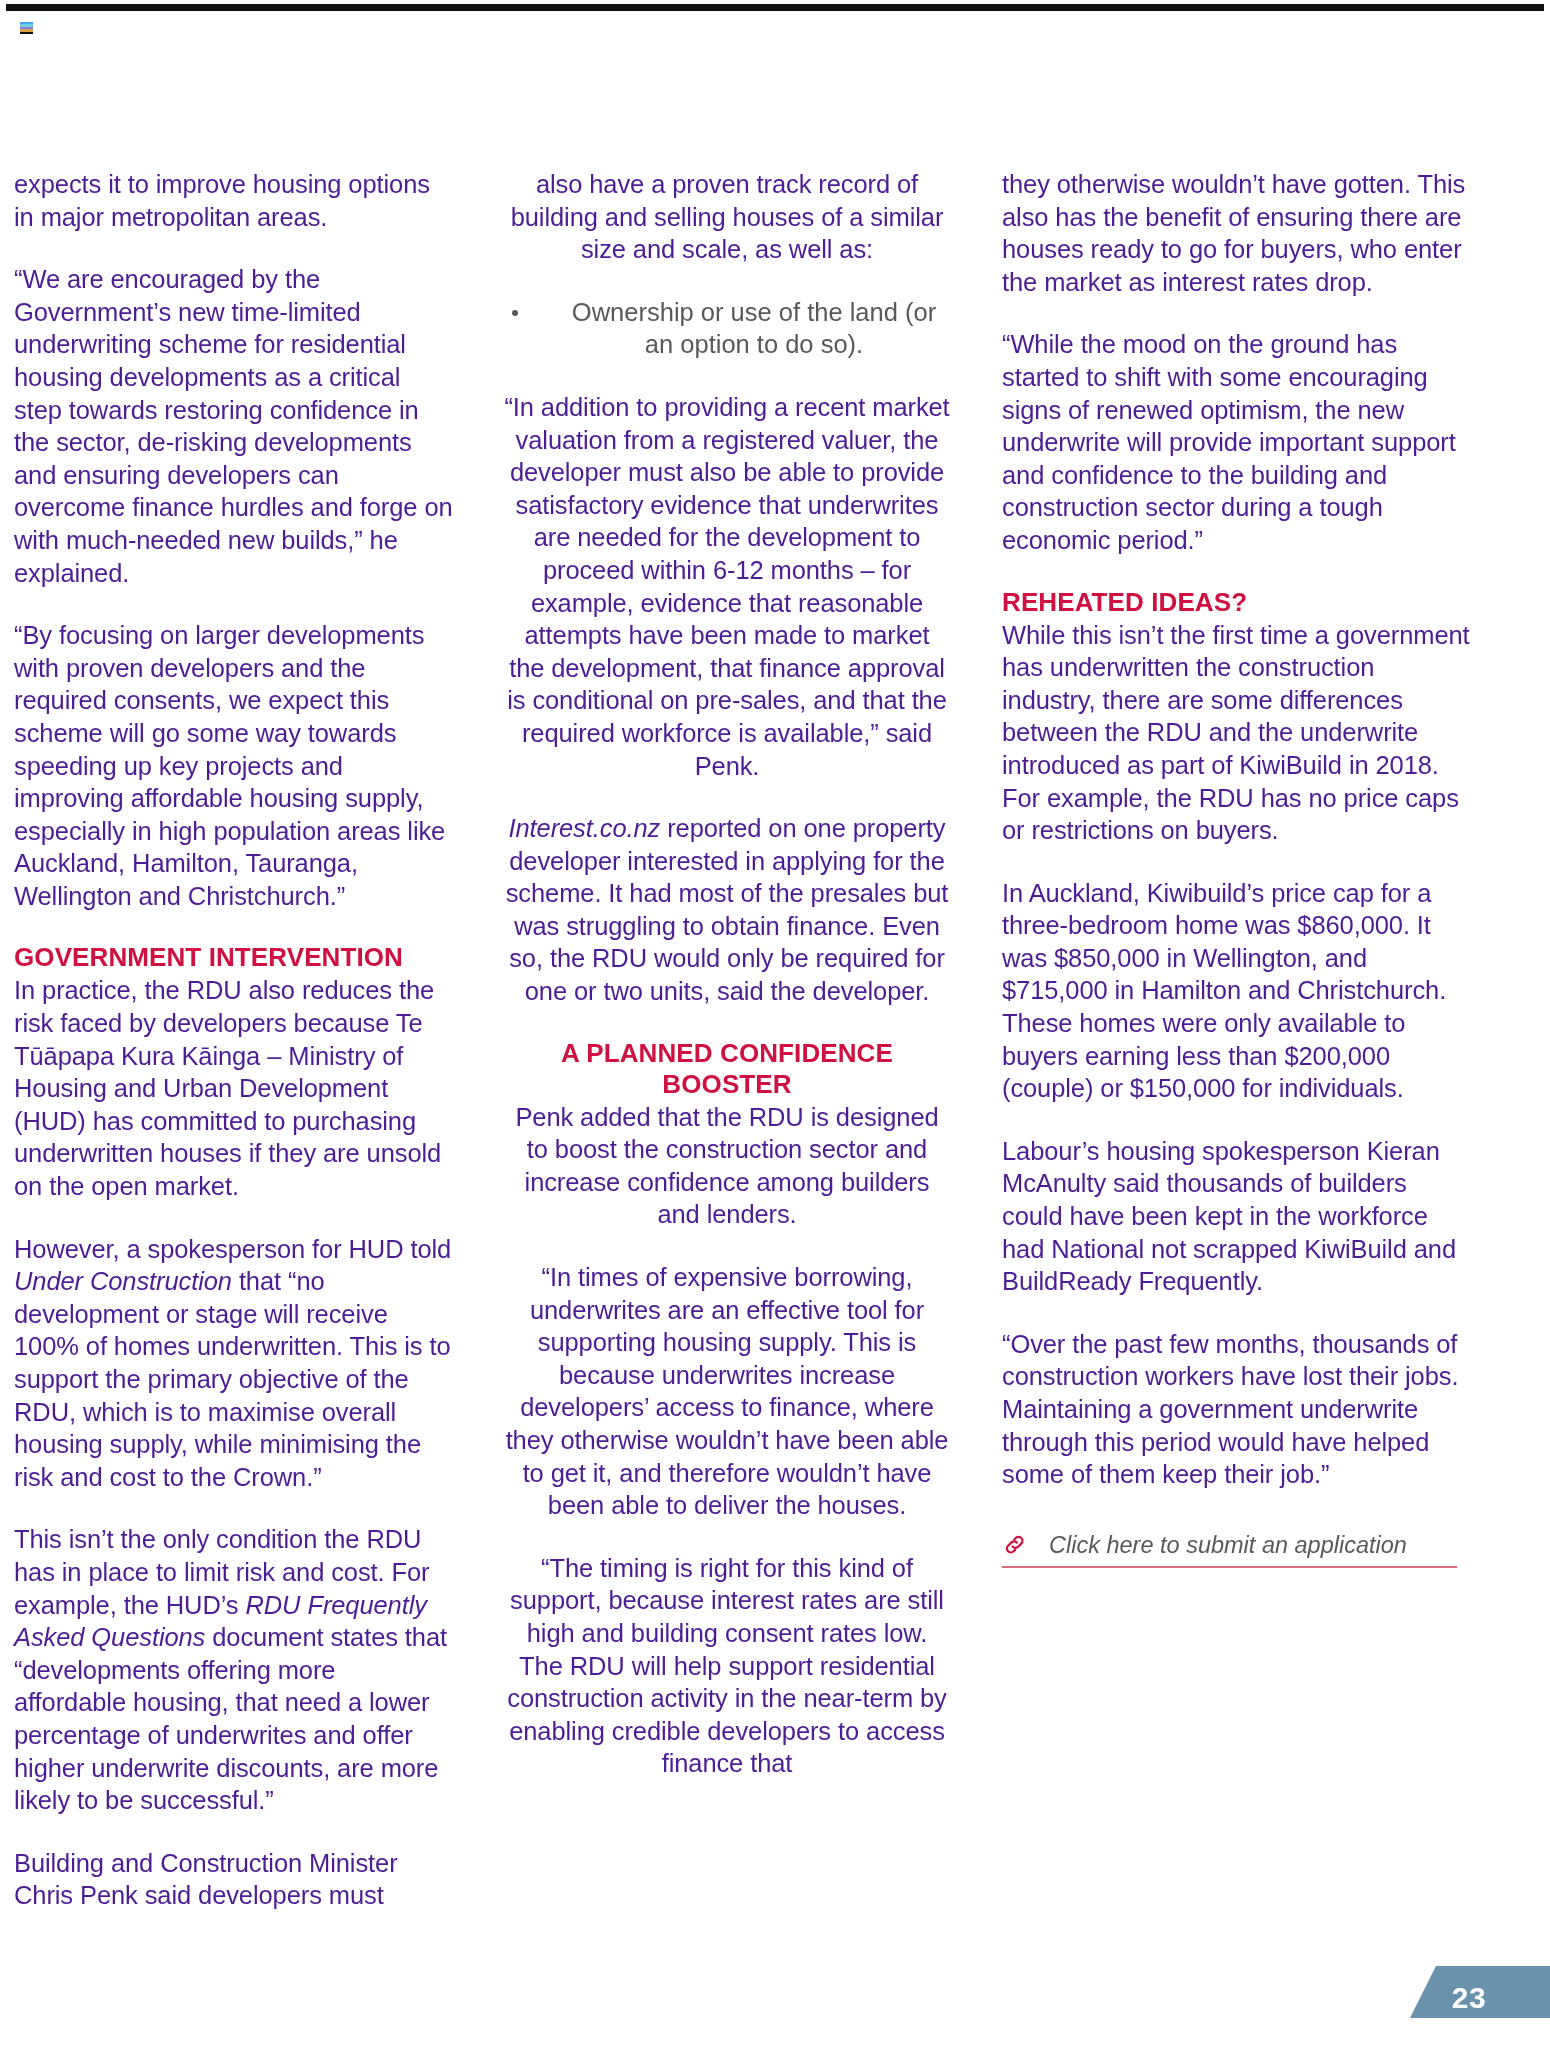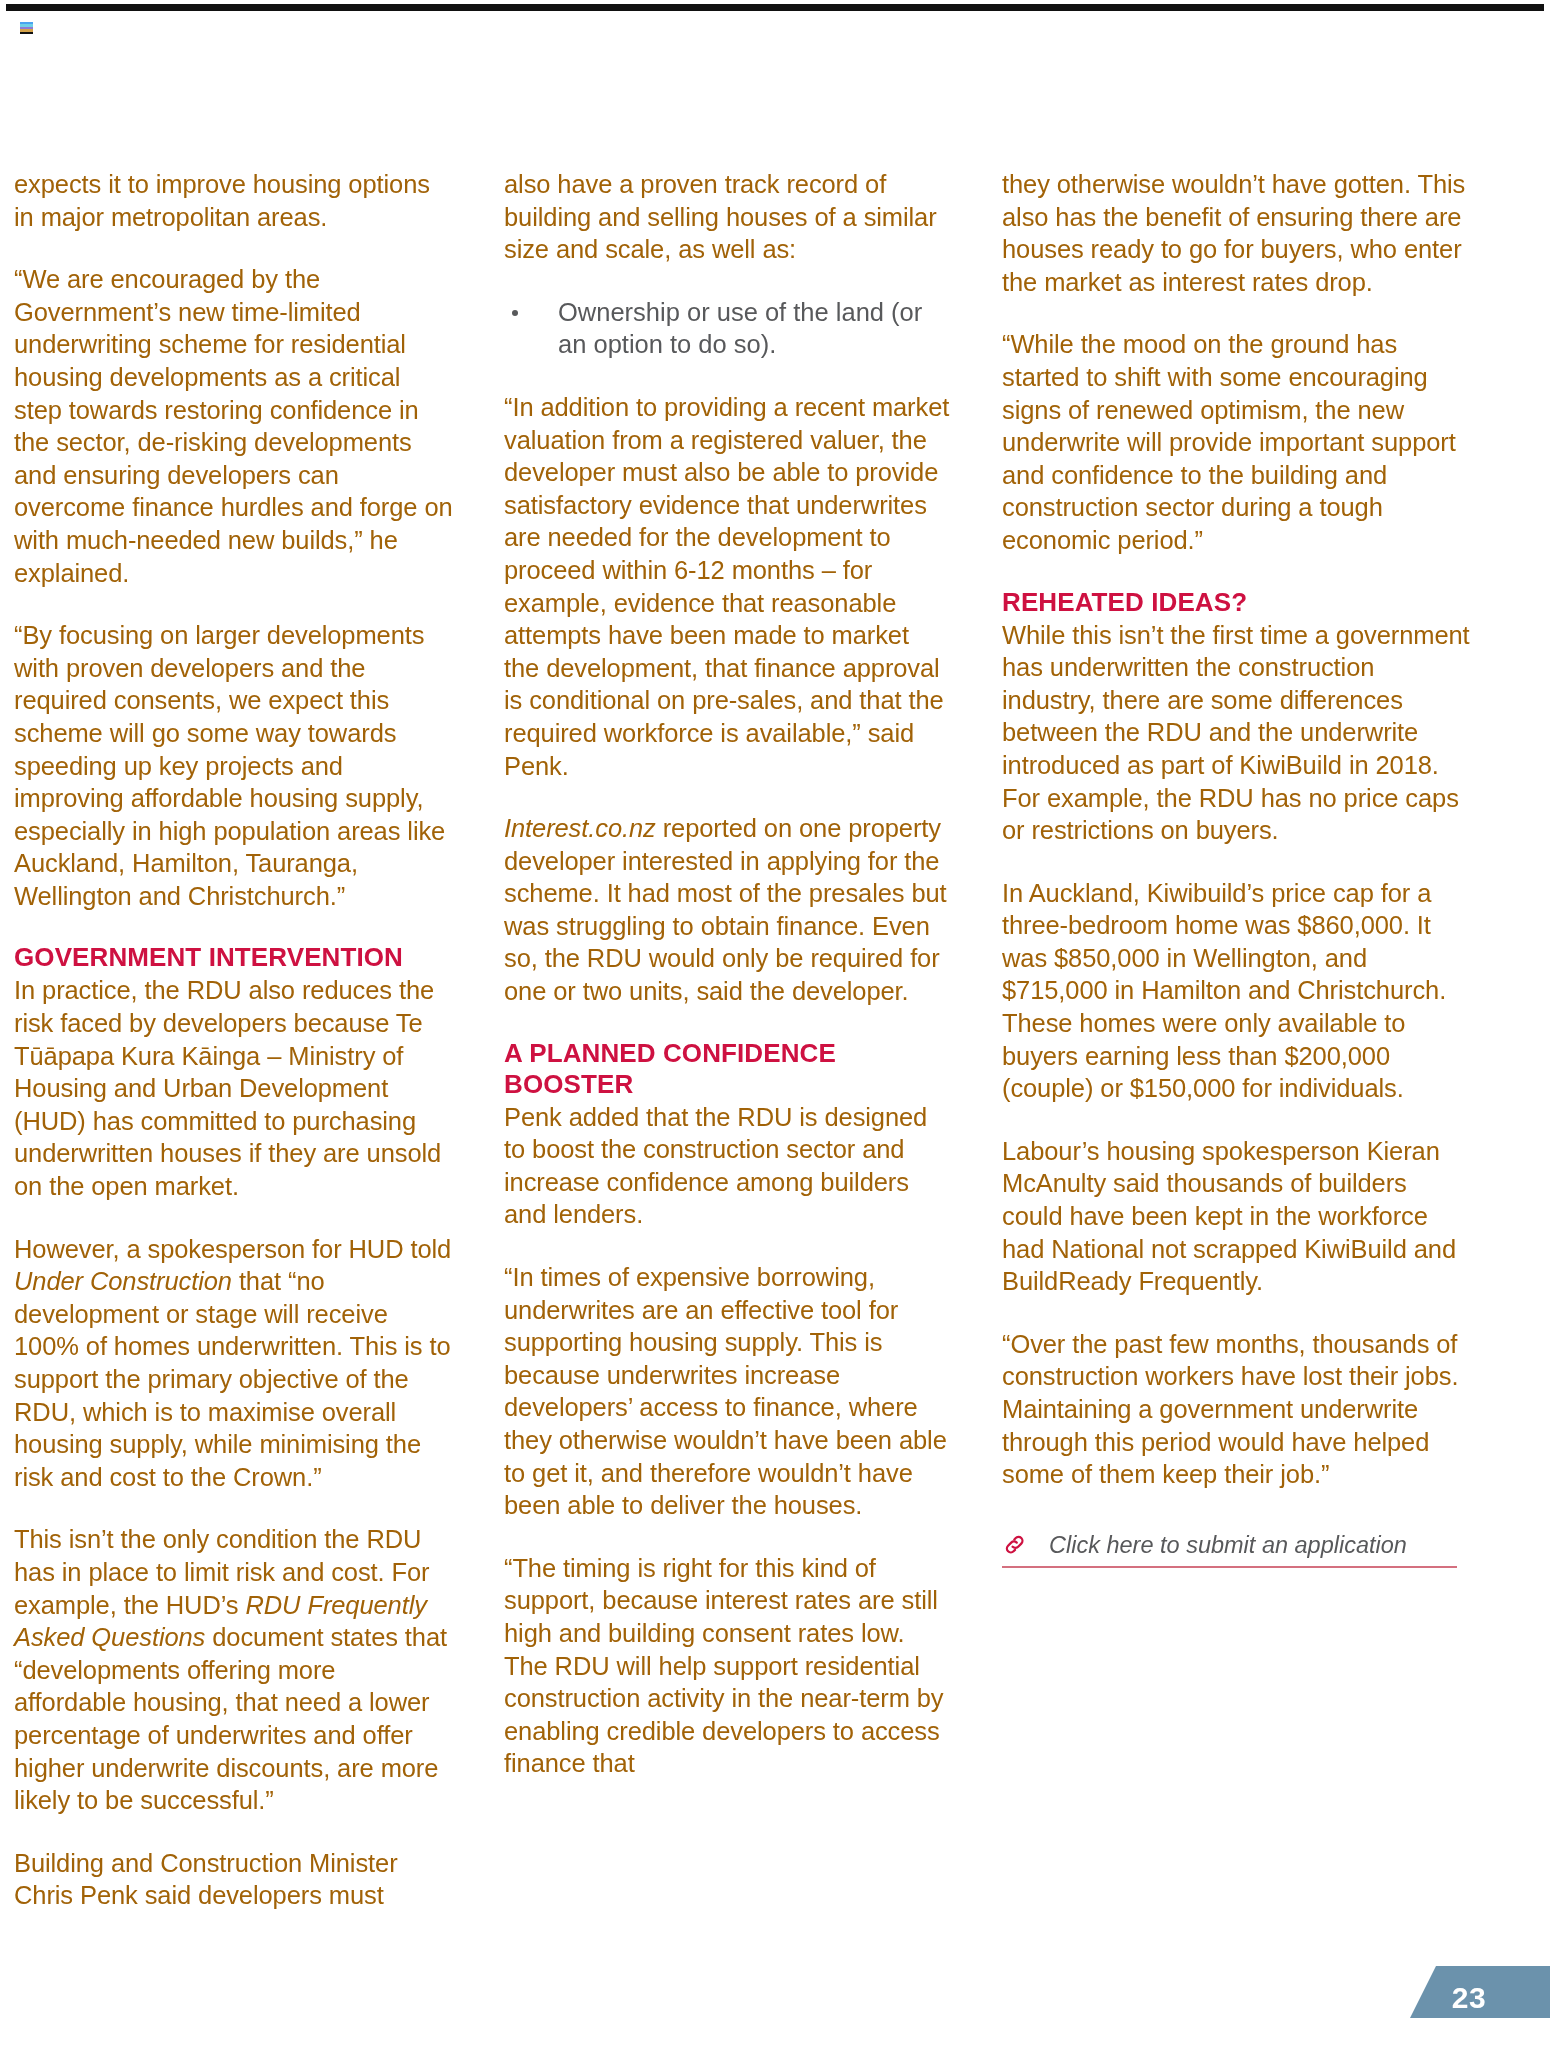--- a/index.html
+++ b/index.html
@@ -55,28 +55,28 @@
     padding: 0 14px;
     box-sizing: border-box;
     display: flex;
     gap: 0;
   }
   .col {
     width: 466px;
     box-sizing: border-box;
   }
   .col.c1 { padding-right: 26px; }
-  .col.c2 { padding-left: 24px; padding-right: 22px; width: 492px; }
+  .col.c2 { padding-left: 24px; padding-right: 22px; width: 492px; text-align: center; }
   .col.c3 { padding-left: 30px; width: 500px; }
 
   p.body {
     margin: 0 0 30px 0;
     font-size: 25.5px;
     line-height: 32.6px;
-    color: #a16207;
+    color: #4c1d95;
     font-weight: 400;
     letter-spacing: -0.1px;
   }
   p.body.tight { margin-bottom: 0; }
 
   h2.heading {
     margin: 0 0 1px 0;
     font-size: 26px;
     line-height: 31px;
     color: #ce1141;

